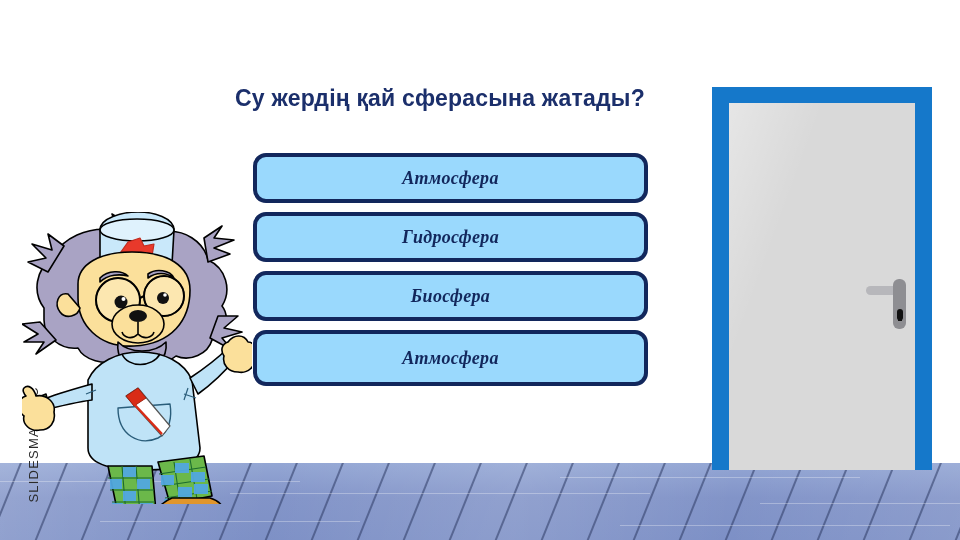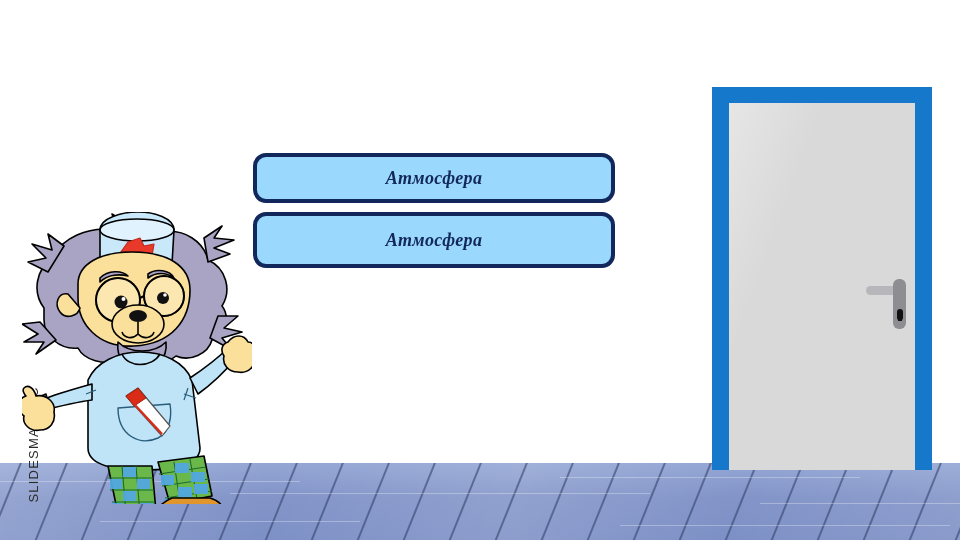--- a/index.html
+++ b/index.html
@@ -34,21 +34,21 @@
            border-radius:3px 3px 2px 2px;}
   .keyhole:after{content:"";position:absolute;left:1px;top:6px;width:4px;height:6px;background:#111;}
 
   
   .title{position:absolute;left:160px;top:84px;width:560px;
          text-align:center;font-size:23px;font-weight:bold;color:#1b2f6b;
          letter-spacing:.2px;line-height:28px;white-space:nowrap;}
 
   
   .answers{position:absolute;left:253px;top:153px;width:395px;}
-  .ans{position:relative;width:362px;box-sizing:border-box;
+  .ans{position:relative;width:395px;box-sizing:border-box;
        background:#9ad9fd;border:4px solid #12275c;border-radius:13px;
        display:flex;align-items:center;justify-content:center;
        margin-bottom:9px;text-align:center;}
   .ans .lbl{font-family:"Liberation Serif",serif;font-style:italic;font-weight:bold;
             font-size:18px;color:#12275c;letter-spacing:.3px;}
   .ans.h1{height:50px;}
   .ans.h2{height:56px;}
 
   
   .wm{position:absolute;left:-47px;top:415px;width:160px;
@@ -99,24 +99,31 @@
   </div>
 
   <div class="doorwrap">
     <div class="doorframe"></div>
     <div class="doorpanel"></div>
     <div class="lever"></div>
     <div class="handleplate"></div>
     <div class="keyhole"></div>
   </div>
 
+  <div class="title">Су жердің қай сферасына жатады?</div>
 
   <div class="answers">
     <div class="ans h1">
       <span class="lbl">Атмосфера</span>
+    </div>
+    <div class="ans h1">
+      <span class="lbl">Гидросфера</span>
+    </div>
+    <div class="ans h1">
+      <span class="lbl">Биосфера</span>
     </div>
     <div class="ans h2">
       <span class="lbl">Атмосфера</span>
     </div>
   </div>
 
   <div class="wm">SLIDESMANIA.C</div>
 
   <div class="char">
     <svg width="230" height="292" viewBox="0 0 230 292" xmlns="http://www.w3.org/2000/svg">

